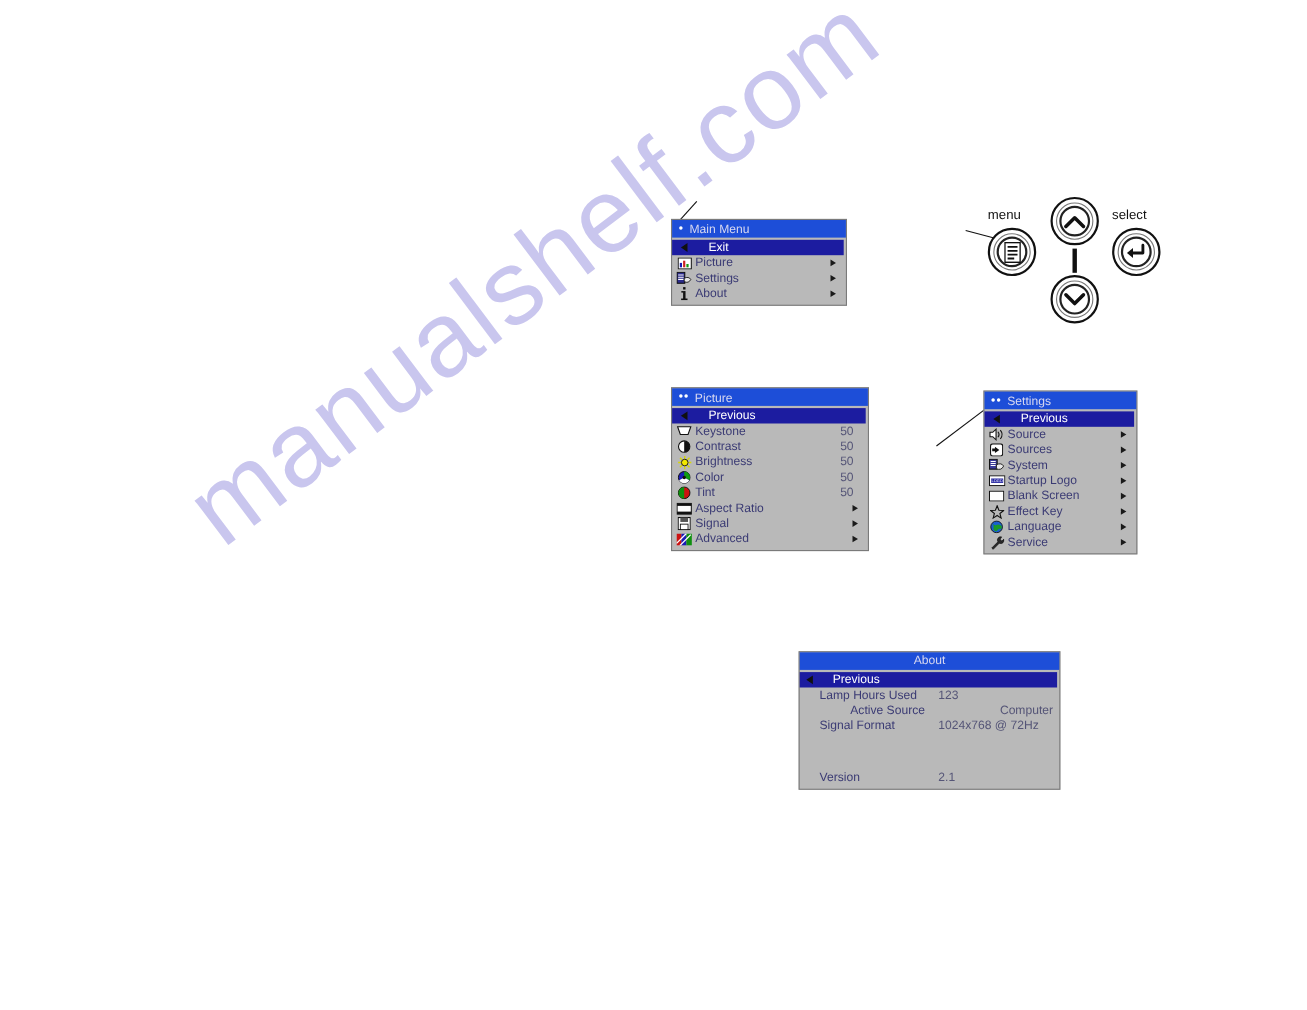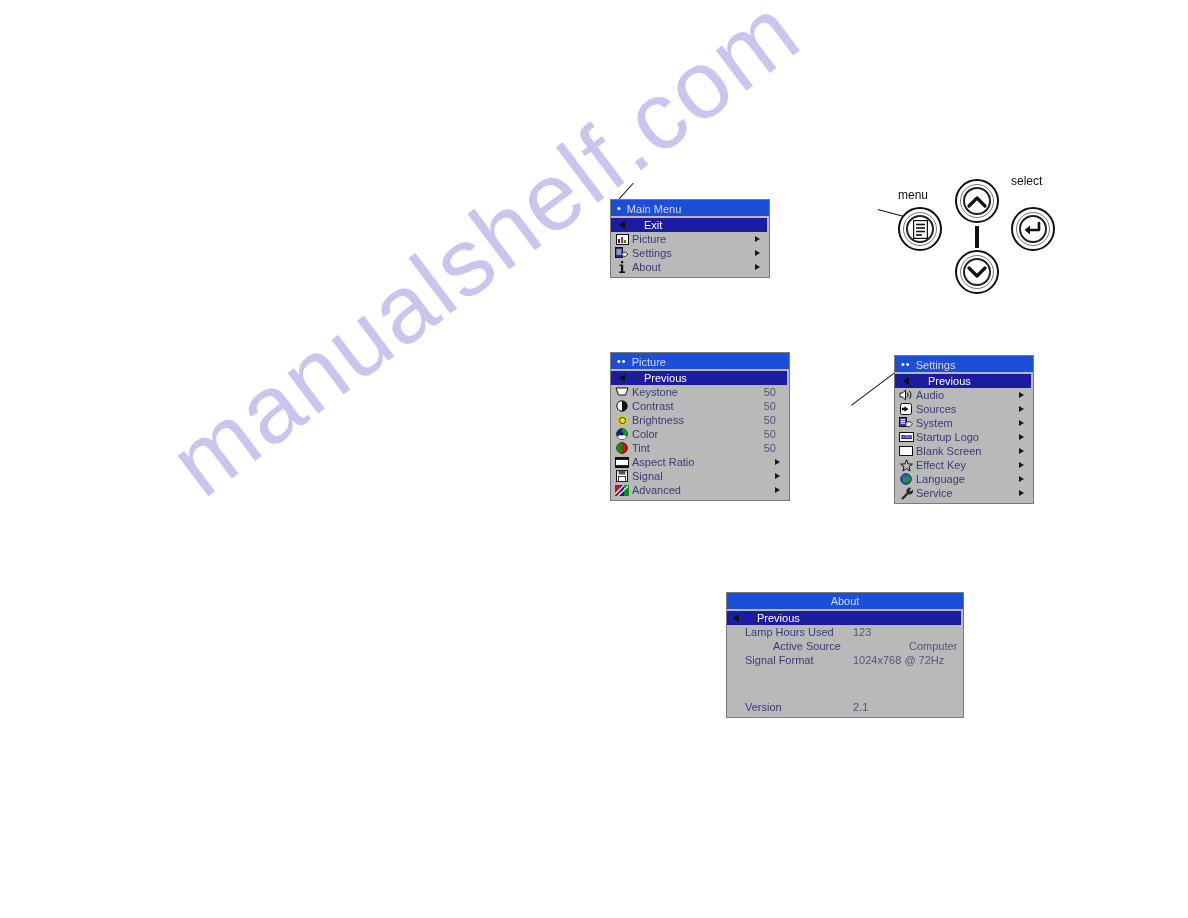--- a/index.html
+++ b/index.html
@@ -349,21 +349,21 @@
       </div>
 
       <div class="row">
         <span class="ico">
           <svg class="g" width="14" height="12" viewBox="0 0 14 12">
             <path d="M1 4 H3.5 L6.5 1.2 V10.8 L3.5 8 H1 Z" fill="#ffffff" stroke="#111" stroke-width="1"></path>
             <path d="M8.2 3.5 A4 4 0 0 1 8.2 8.5" fill="none" stroke="#111" stroke-width="1"></path>
             <path d="M10.4 2 A6.4 6.4 0 0 1 10.4 10" fill="none" stroke="#111" stroke-width="1"></path>
           </svg>
         </span>
-        <span class="label">Audio</span>
+        <span class="label">Source</span>
         <i class="arrow"></i>
       </div>
 
       <div class="row">
         <span class="ico">
           <svg class="g" width="12" height="12" viewBox="0 0 12 12">
             <rect x="0.5" y="0.5" width="11" height="11" rx="2" fill="#ffffff" stroke="#111"></rect>
             <path d="M8.5 6 L4.5 3.2 V4.8 H2 V7.2 H4.5 V8.8 Z" fill="#111"></path>
           </svg>
         </span>
@@ -510,21 +510,21 @@
     <div class="stem" style="left:95px;top:56px;height:22px;"></div>
 
     <div class="btn" style="left:75px;top:80px;width:44px;height:44px;">
       <span class="inner">
         <svg width="20" height="13" viewBox="0 0 20 13">
           <polyline points="2,2 10,10 18,2" fill="none" stroke="#111" stroke-width="3.2" stroke-linecap="round" stroke-linejoin="round"></polyline>
         </svg>
       </span>
     </div>
 
-    <div class="btn-label" style="left:131px;top:4px;">select</div>
+    <div class="btn-label" style="left:131px;top:18px;">select</div>
 
     <div class="btn" style="left:131px;top:37px;width:44px;height:44px;">
       <span class="inner">
         <svg width="20" height="17" viewBox="0 0 20 17">
           <path d="M16 2 V9 H6" fill="none" stroke="#111" stroke-width="2.6" stroke-linecap="round" stroke-linejoin="round"></path>
           <polygon points="7,4.5 7,13.5 1.5,9" fill="#111"></polygon>
         </svg>
       </span>
     </div>
 

